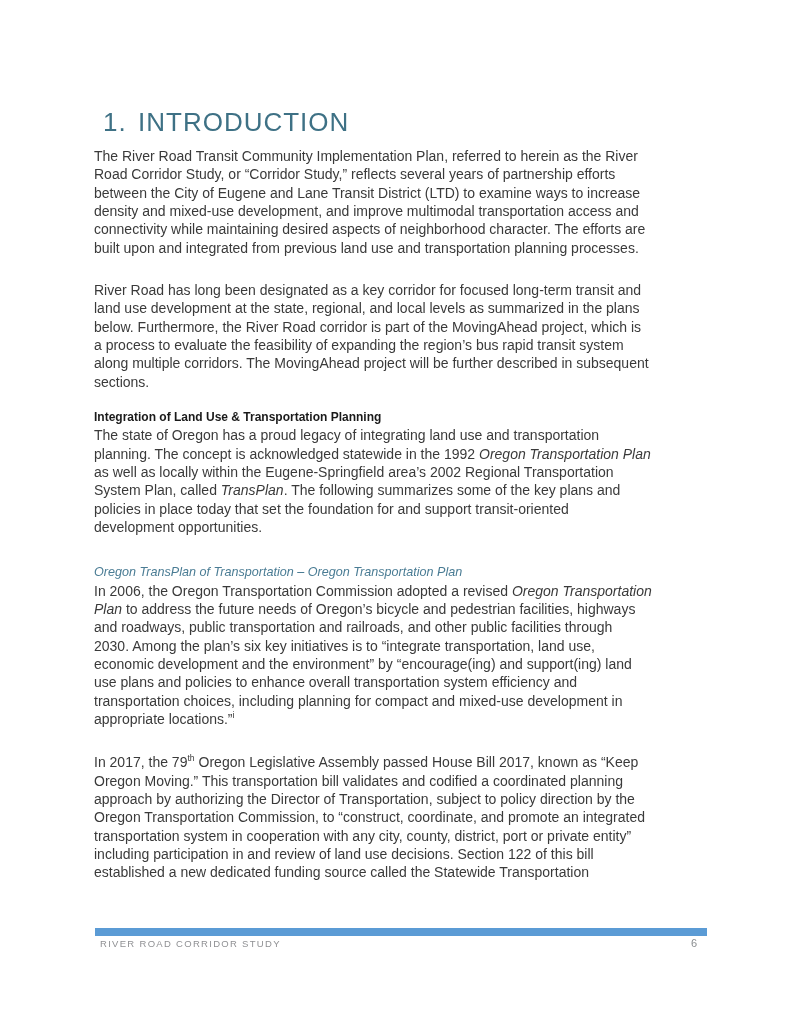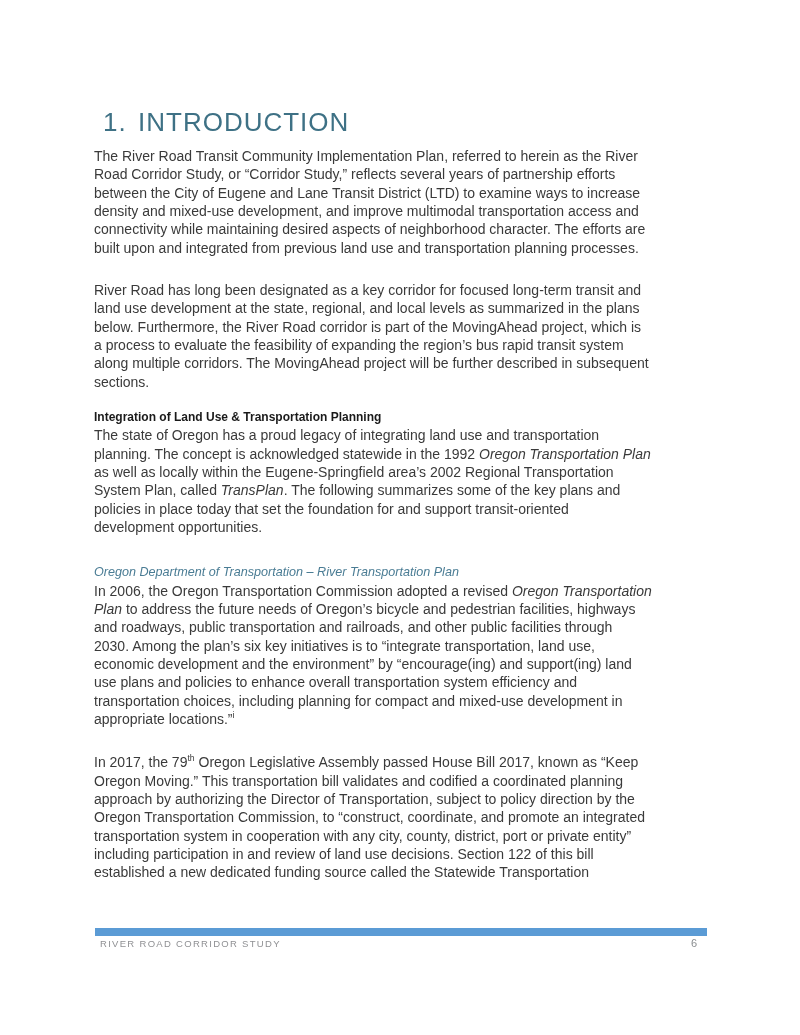--- a/index.html
+++ b/index.html
@@ -88,21 +88,21 @@
   <h1 class="doc-title" style="color: rgb(62, 113, 133);"><span class="num">1.</span><span>INTRODUCTION</span></h1>
 
 
   <p class="body-par"><span>The River Road Transit Community Implementation Plan, referred to herein as the River</span><br><span>Road Corridor Study, or “Corridor Study,” reflects several years of partnership efforts</span><br><span>between the City of Eugene and Lane Transit District (LTD) to examine ways to increase</span><br><span>density and mixed-use development, and improve multimodal transportation access and</span><br><span>connectivity while maintaining desired aspects of neighborhood character. The efforts are</span><br><span>built upon and integrated from previous land use and transportation planning processes.</span></p>
 
   <p class="body-par tight"><span>River Road has long been designated as a key corridor for focused long-term transit and</span><br><span>land use development at the state, regional, and local levels as summarized in the plans</span><br><span>below. Furthermore, the River Road corridor is part of the MovingAhead project, which is</span><br><span>a process to evaluate the feasibility of expanding the region’s bus rapid transit system</span><br><span>along multiple corridors. The MovingAhead project will be further described in subsequent</span><br><span>sections.</span></p>
 
   <div class="bold-head">Integration of Land Use &amp; Transportation Planning</div>
   <p class="body-par mb27"><span>The state of Oregon has a proud legacy of integrating land use and transportation</span><br><span>planning. The concept is acknowledged statewide in the 1992 </span><span class="i">Oregon Transportation Plan</span><br><span>as well as locally within the Eugene-Springfield area’s 2002 Regional Transportation</span><br><span>System Plan, called </span><span class="i">TransPlan</span><span>. The following summarizes some of the key plans and</span><br><span>policies in place today that set the foundation for and support transit-oriented</span><br><span>development opportunities.</span></p>
 
-  <div class="teal-head">Oregon Department of Transportation – River Transportation Plan</div>
+  <div class="teal-head">Oregon TransPlan of Transportation – Oregon Transportation Plan</div>
   <p class="body-par mb25"><span>In 2006, the Oregon Transportation Commission adopted a revised </span><span class="i">Oregon Transportation</span><br><span class="i">Plan</span><span> to address the future needs of Oregon’s bicycle and pedestrian facilities, highways</span><br><span>and roadways, public transportation and railroads, and other public facilities through</span><br><span>2030. Among the plan’s six key initiatives is to “integrate transportation, land use,</span><br><span>economic development and the environment” by “encourage(ing) and support(ing) land</span><br><span>use plans and policies to enhance overall transportation system efficiency and</span><br><span>transportation choices, including planning for compact and mixed-use development in</span><br><span>appropriate locations.”</span><span class="sup">i</span></p>
 
   <p class="body-par last"><span>In 2017, the 79</span><span class="sup">th</span><span> Oregon Legislative Assembly passed House Bill 2017, known as “Keep</span><br><span>Oregon Moving.” This transportation bill validates and codified a coordinated planning</span><br><span>approach by authorizing the Director of Transportation, subject to policy direction by the</span><br><span>Oregon Transportation Commission, to “construct, coordinate, and promote an integrated</span><br><span>transportation system in cooperation with any city, county, district, port or private entity”</span><br><span>including participation in and review of land use decisions. Section 122 of this bill</span><br><span>established a new dedicated funding source called the Statewide Transportation</span></p>
 
 </div>
 
 <div class="footer-bar" style="background: rgb(91, 155, 213);"></div>
 
 <div class="footer-row">
   <span class="footer-label">RIVER ROAD CORRIDOR STUDY</span>

